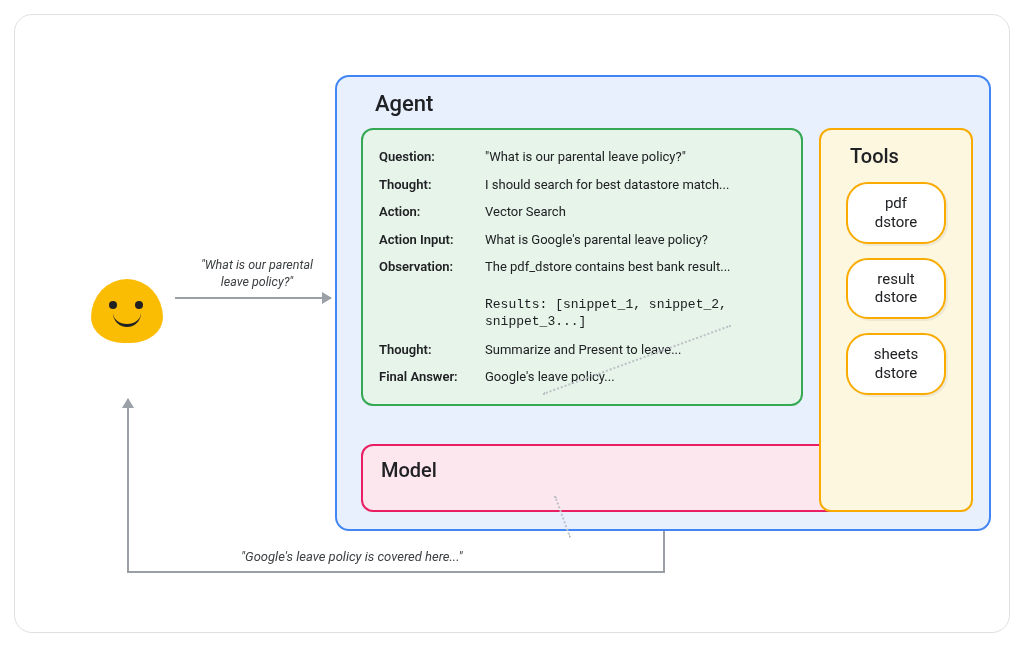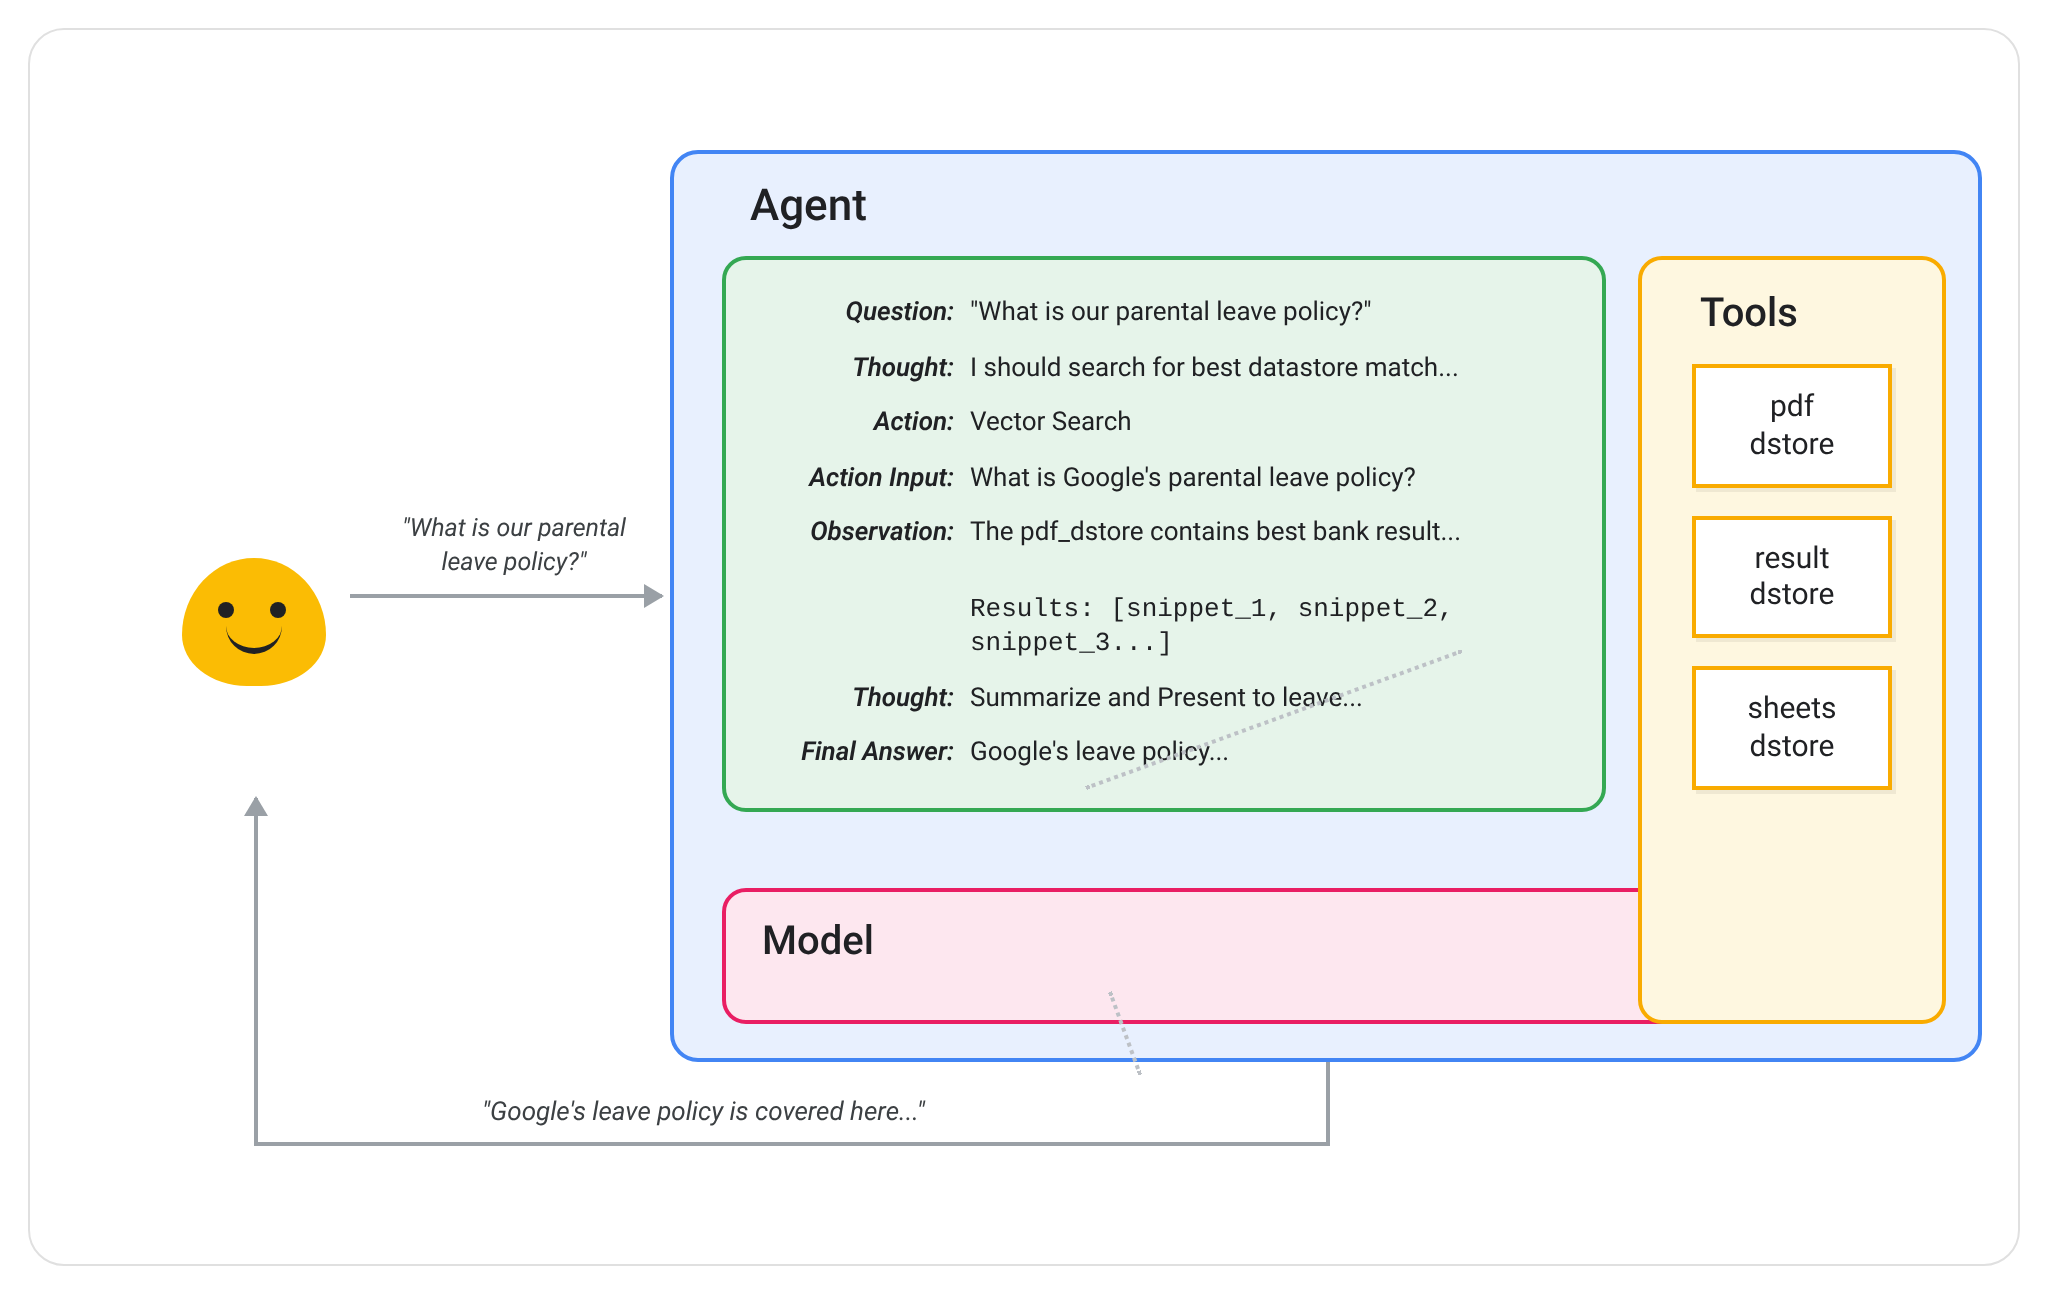--- a/index.html
+++ b/index.html
@@ -121,25 +121,24 @@
     font-size: 13px;
     color: #202124;
   }
   .reason-row {
     display: flex;
     margin-bottom: 10px;
     line-height: 1.35;
   }
   .reason-label {
     width: 106px;
-    text-align: right;
+    text-align: left;
     font-weight: 600;
     padding-right: 8px;
     flex-shrink: 0;
-    font-style: italic;
   }
   .reason-value {
     flex: 1;
   }
   .reason-value .sub {
     display: block;
     margin-top: 20px;
     font-family: Liberation Mono, monospace;
   }
   
@@ -174,21 +173,21 @@
   .tools-title {
     font-size: 20px;
     font-weight: 500;
     color: #202124;
     margin-bottom: 14px;
     margin-left: 4px;
   }
   .tool-item {
     background: #ffffff;
     border: 2px solid #f9ab00;
-    border-radius: 0;
+    border-radius: 22px;
     padding: 10px 8px;
     margin-bottom: 14px;
     text-align: center;
     font-size: 15px;
     line-height: 1.25;
     color: #202124;
     box-shadow: 2px 2px 0 rgba(0,0,0,0.06);
   }
   
   .dot-line-1 {

